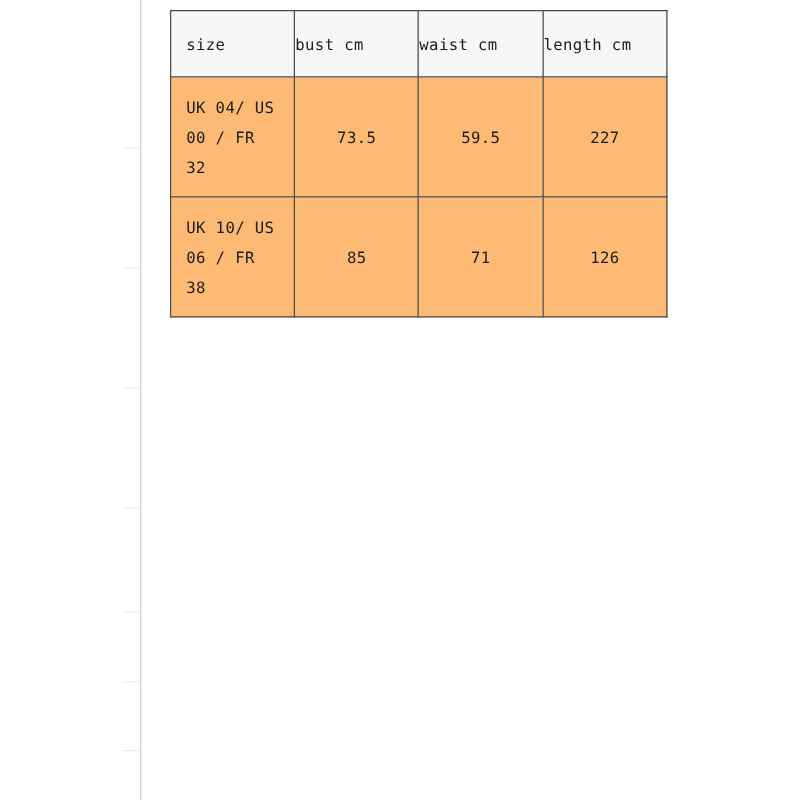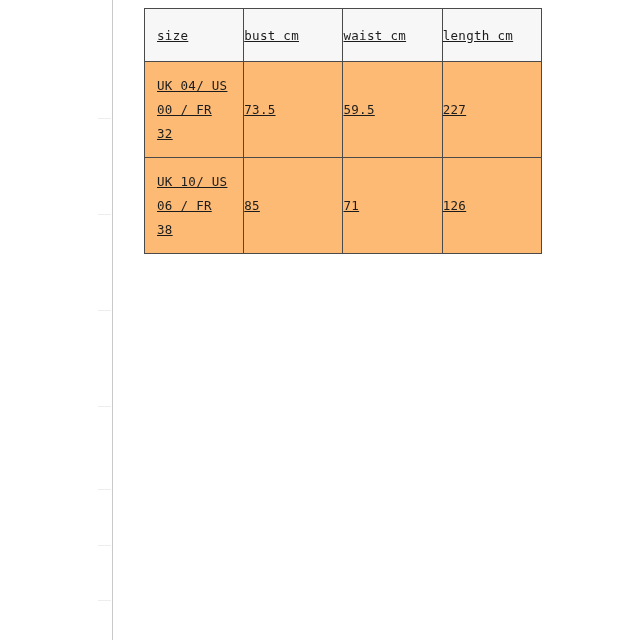--- a/index.html
+++ b/index.html
@@ -41,24 +41,23 @@
     position: absolute;
     left: 98px;
     width: 13px;
     height: 1px;
     background: #ededed;
   }
 
   
   #size-table-wrap {
     position: absolute;
-    left: 144px;
+    left: 136px;
     top: 8px;
     width: 398px;
-    text-decoration: underline;
   }
 
   table.size-table {
     border-collapse: collapse;
     table-layout: fixed;
     width: 398px;
     border: 1px solid #4a4a4a;
   }
 
   table.size-table col.c-size   { width: 99px; }
@@ -96,20 +95,21 @@
   }
 
   table.size-table tbody td.size-cell {
     text-align: left;
     padding: 0 10px 0 12px;
     line-height: 24px;
     vertical-align: middle;
   }
 
   table.size-table tbody td.num-cell {
+    text-align: center;
     padding: 0;
   }
 </style>
 </head>
 <body>
 
 <div id="page">
 
   <div class="gutter-rule r1"></div>
 

